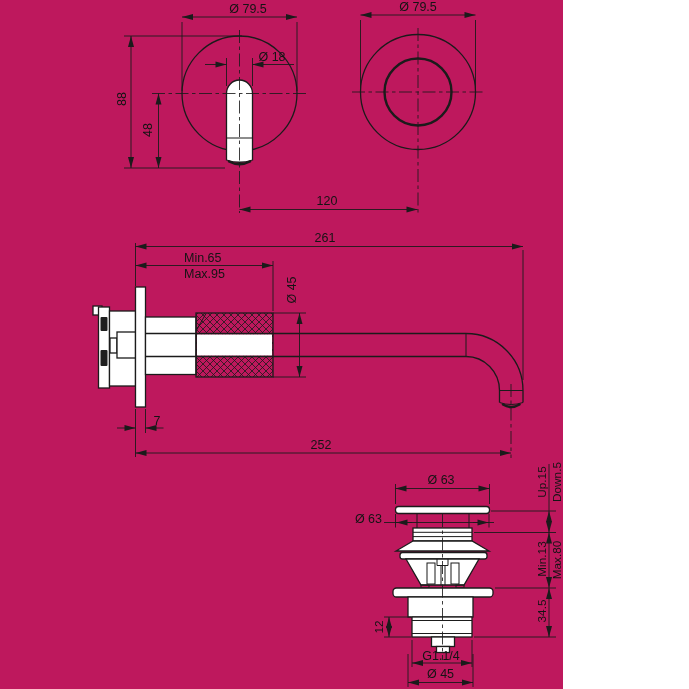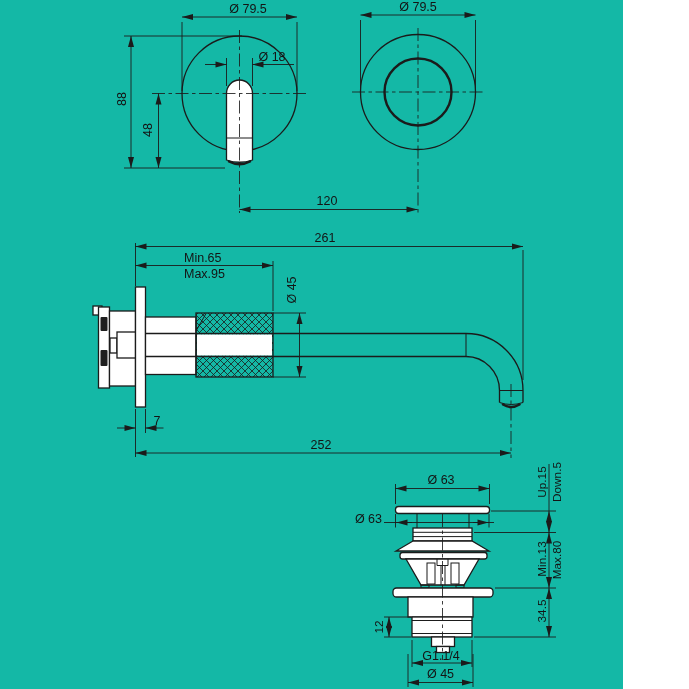--- a/index.html
+++ b/index.html
@@ -1,16 +1,16 @@
 <!DOCTYPE html>
 <html><head>
 <meta charset="utf-8">
 <style>
   html,body { margin:0; padding:0; background:#ffffff; }
-  .canvas-wrap { width:623px; height:689px; background:#14b8a6; position:relative;text-align:right; }
+  .canvas-wrap { width:563px; height:689px; background:#be185d; position:relative;text-align:right; }
   svg { display:block; }
   svg text { font-family:"Liberation Sans","DejaVu Sans",sans-serif; font-size:12.5px; fill:#141414; }
   svg text.sm { font-size:11.8px; }
   .ln  { fill:none; stroke:#1b1b1b; stroke-width:1.3; }
   .lnf { fill:#ffffff; stroke:#1b1b1b; stroke-width:1.3; }
   .thn { fill:none; stroke:#1b1b1b; stroke-width:1; }
   .dim { fill:none; stroke:#1b1b1b; stroke-width:0.9; }
   .cl  { fill:none; stroke:#1b1b1b; stroke-width:0.85; stroke-dasharray:13 3.5 3.5 3.5; }
   .bold{ fill:none; stroke:#1b1b1b; stroke-width:2.5; stroke-linecap:round; }
   .thick { stroke-width:2.4; }

